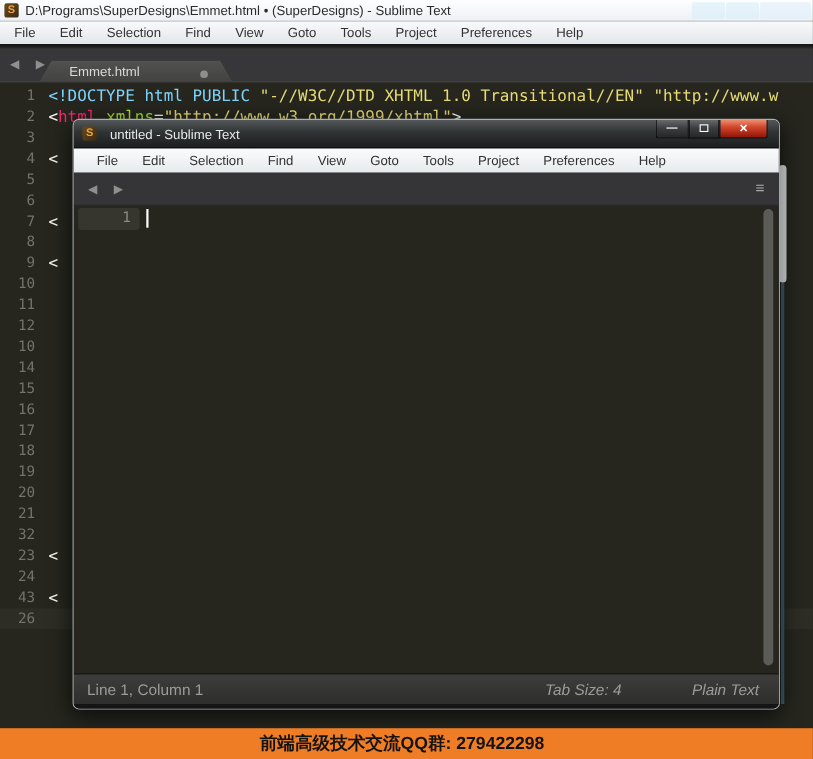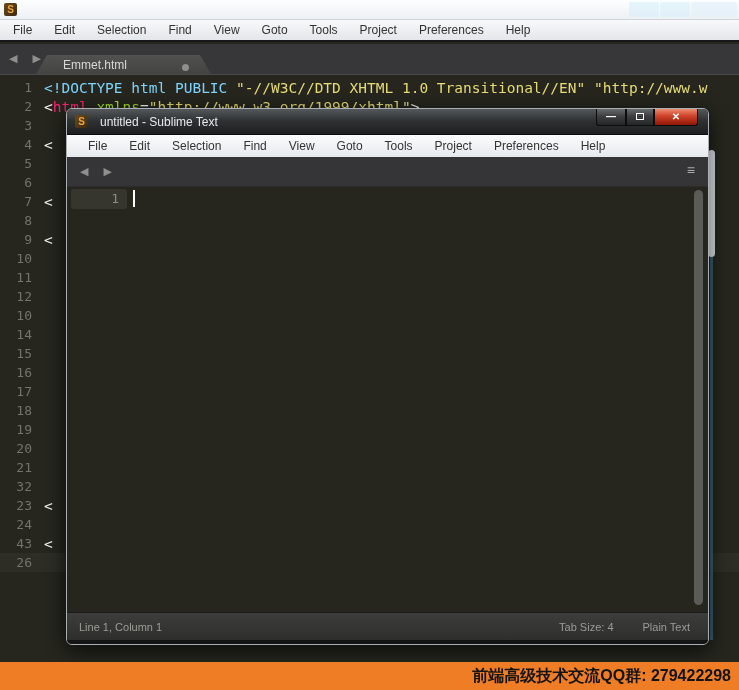--- a/index.html
+++ b/index.html
@@ -72,36 +72,37 @@
   .p-gutter-hl { position:absolute; left:4px; top:2px; width:56px; height:20px;
     background:#36362f; border-radius:3px; }
   .p-linenum { position:absolute; left:0; top:4px; width:52px; text-align:right;
     font-family:"DejaVu Sans Mono", monospace; font-size:13px; color:#8b8b83; }
   .caret { position:absolute; left:66px; top:3px; width:2px; height:17px; background:#ffffff; }
   .p-scroll { position:absolute; right:5px; top:3px; width:9px; height:415px;
     background:#5b5b57; border-radius:5px; }
 
   .p-statusbar { position:relative; height:28px; background:linear-gradient(#3d3d3b,#2e2e2c);
     border-top:1px solid #1b1b19; display:flex; align-items:center;
-    font-size:11px; color:#9c9c96; padding:0 18px 0 12px; }
-  .p-status-right { margin-left:auto; display:flex; gap:29px; }
+    font-size:14px; color:#9c9c96; padding:0 18px 0 12px; }
+  .p-status-right { margin-left:auto; display:flex; gap:64px;font-style:italic; }
   .p-frame-bottom { height:5px; background:#141414; }
 
   
   .banner { position:absolute; left:0; top:662px; width:739px; height:28px;
-    display:flex; align-items:center; justify-content:flex-end; padding-right:8px;
+    display:flex; align-items:center; justify-content:center; padding-right:8px;
     color:#141414; font-weight:bold; font-size:16px; }
 </style>
 </head>
 <body>
 
 <div class="screen">
 
   <div class="o-titlebar">
     <span class="app-ico">S</span>
+    <span>D:\Programs\SuperDesigns\Emmet.html • (SuperDesigns) - Sublime Text</span>
     <span class="o-winbtns">
       <span class="o-winbtn"></span>
       <span class="o-winbtn"></span>
       <span class="o-winbtn close"></span>
     </span>
   </div>
 
   <div class="menubar o-menubar">
     <span class="mi">File</span>
     <span class="mi">Edit</span>

